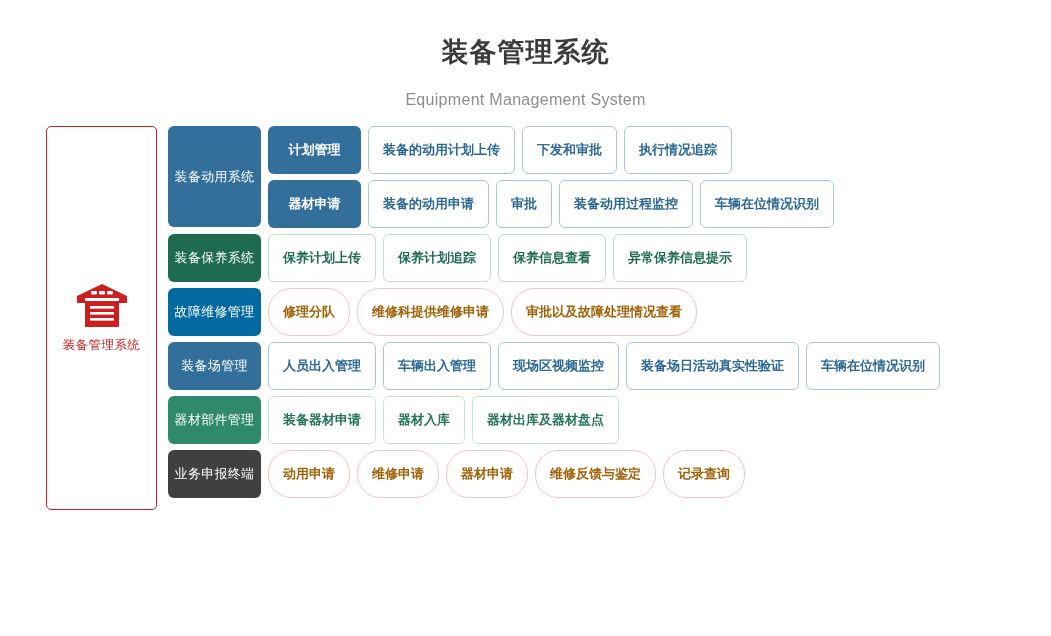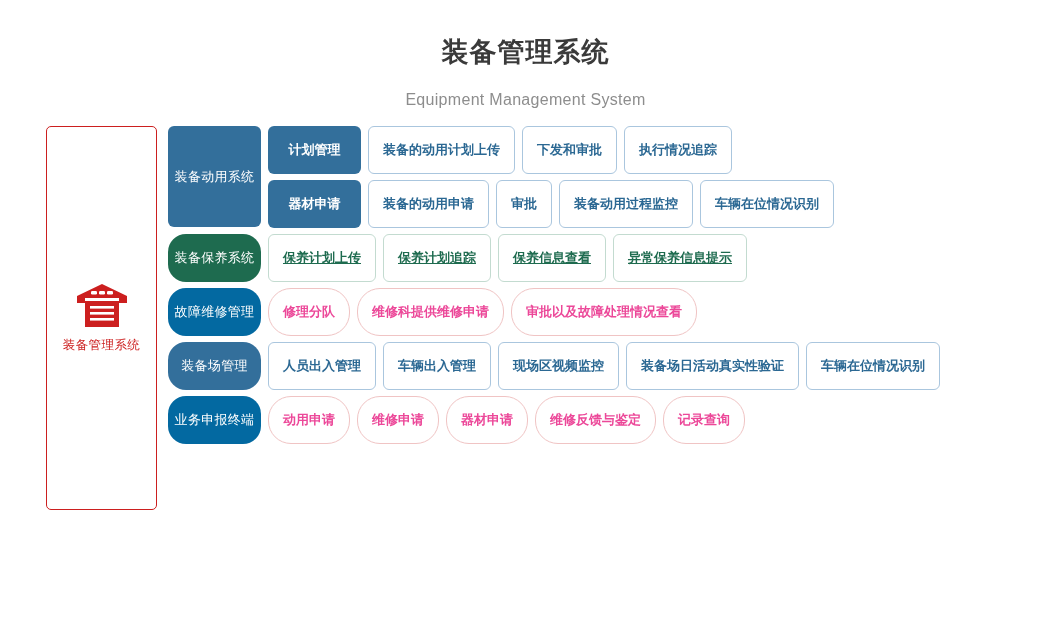--- a/index.html
+++ b/index.html
@@ -100,21 +100,21 @@
     align-items: center;
     justify-content: center;
     color: #ffffff;
     font-size: 13px;
     font-weight: normal;
     letter-spacing: 0.3px;
     white-space: nowrap;
     box-sizing: border-box;
     flex: 0 0 auto;
   }
-  .cat-tile.h1 { height: 48px; border-radius: 18px; }
+  .cat-tile.h1 { height: 48px; }
   .cat-tile.h2 { height: 101px; }
 
   
   .subcol {
     display: flex;
     flex-direction: column;
     gap: 6px;
   }
   .subrow {
     display: flex;
@@ -153,26 +153,26 @@
     padding: 0 14px;
     box-sizing: border-box;
     flex: 0 0 auto;
   }
 
   
   .t-blue      { background: #336f9b; }
   .t-green     { background: #1e6b4f; }
   .t-green2    { background: #2f8a6b; }
   .t-red       { background: #0369a1; }
-  .t-red2      { background: #0369a1; }
+  .t-red2      { background: #404040; }
 
   .o-blue  { border-color: #aac6de; color: #2b6893; }
-  .o-green { border-color: #c3dbd0; color: #1e6b4f; text-decoration: underline; }
+  .o-green { border-color: #c3dbd0; color: #1e6b4f; }
   .o-green2{ border-color: #c9e0d6; color: #25745a; }
-  .o-red   { border-color: #f0c4c4; color: #ec4899; border-radius: 23px; }
+  .o-red   { border-color: #f0c4c4; color: #a16207; border-radius: 23px; }
 </style>
 </head>
 <body>
 
 <div class="header">
   <div class="header-title">装备管理系统</div>
   <div class="header-subtitle">Equipment Management System</div>
 </div>
 
 <div class="board">
@@ -232,20 +232,26 @@
         </div>
         <div class="row">
           <div class="cat-tile t-blue h1">装备场管理</div>
           <div class="item-tile o-blue">人员出入管理</div>
           <div class="item-tile o-blue">车辆出入管理</div>
           <div class="item-tile o-blue">现场区视频监控</div>
           <div class="item-tile o-blue">装备场日活动真实性验证</div>
           <div class="item-tile o-blue">车辆在位情况识别</div>
         </div>
         <div class="row">
+          <div class="cat-tile t-green2 h1">器材部件管理</div>
+          <div class="item-tile o-green2">装备器材申请</div>
+          <div class="item-tile o-green2">器材入库</div>
+          <div class="item-tile o-green2">器材出库及器材盘点</div>
+        </div>
+        <div class="row">
           <div class="cat-tile t-red2 h1">业务申报终端</div>
           <div class="item-tile o-red">动用申请</div>
           <div class="item-tile o-red">维修申请</div>
           <div class="item-tile o-red">器材申请</div>
           <div class="item-tile o-red">维修反馈与鉴定</div>
           <div class="item-tile o-red">记录查询</div>
         </div>
       </div>
 
   </div>

